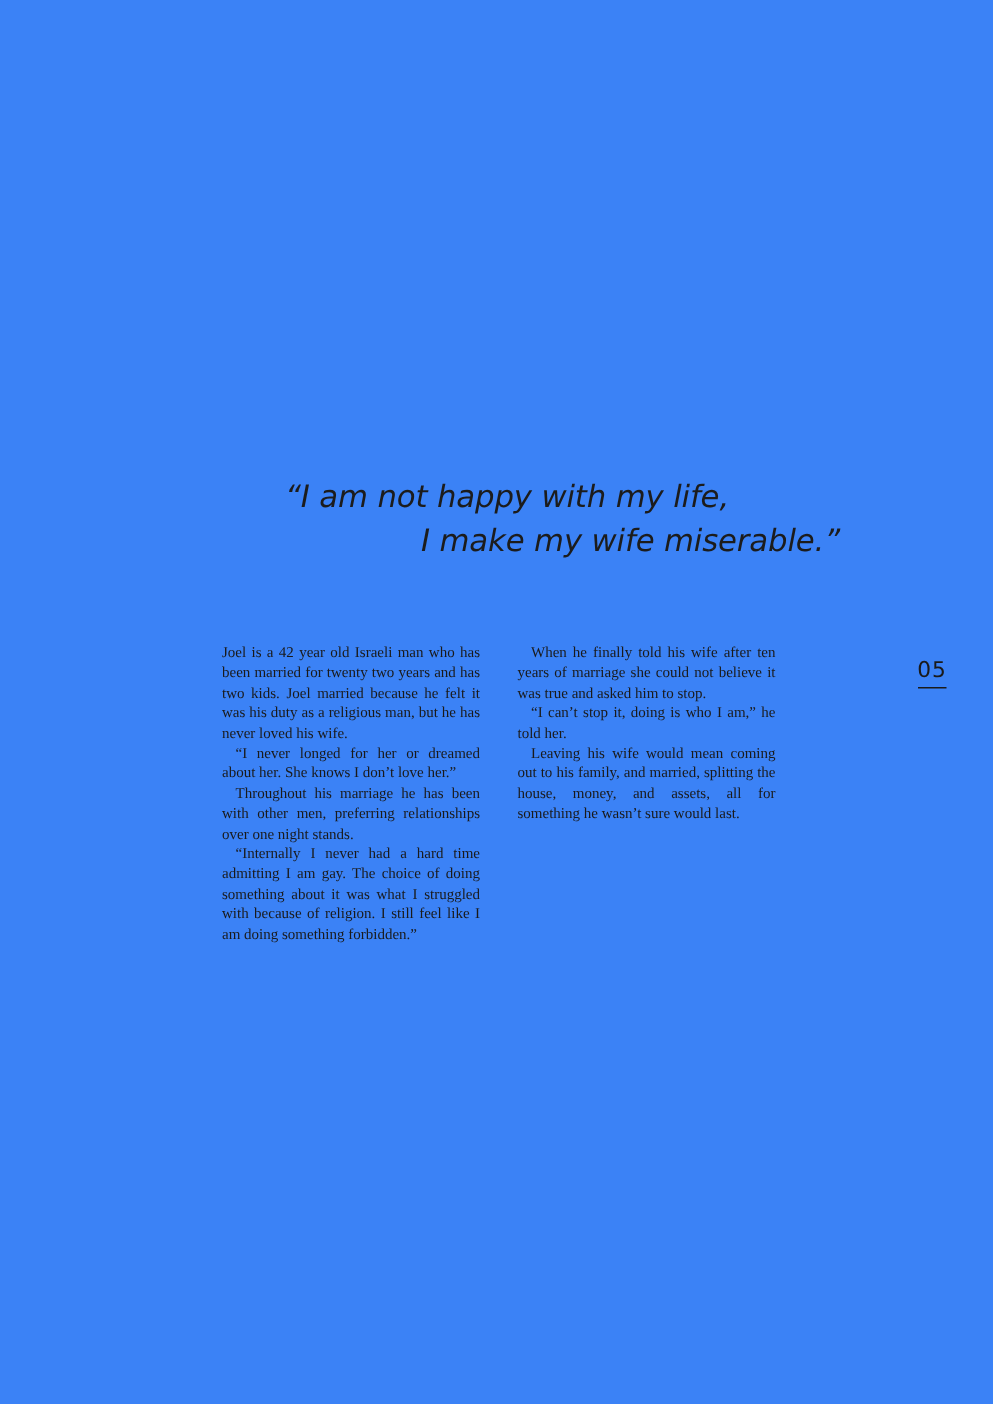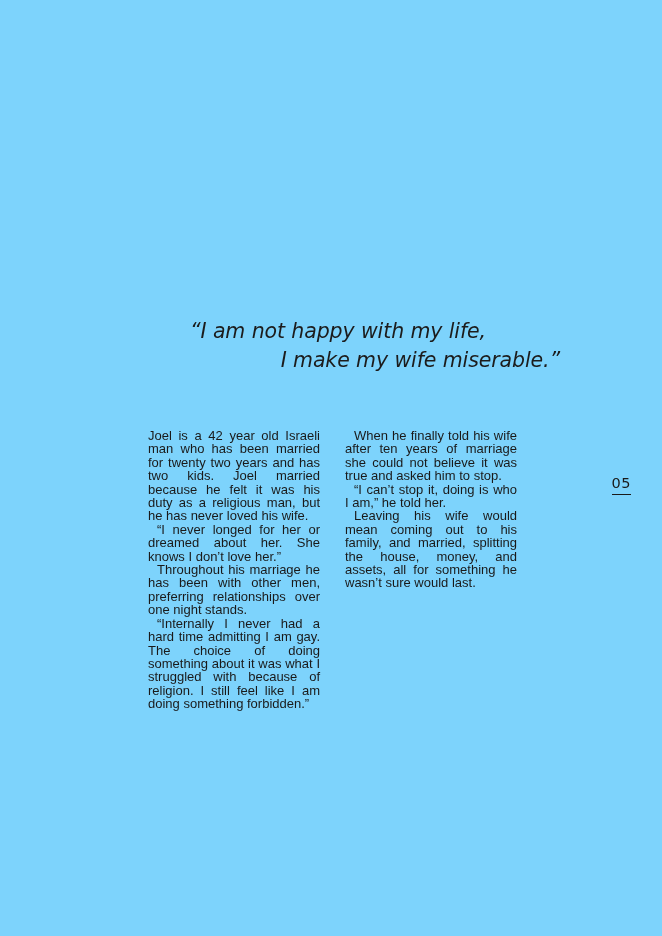--- a/index.html
+++ b/index.html
@@ -12,21 +12,21 @@
     height: 936px;
     position: relative;
     font-family: "Liberation Serif", serif;
     color: #1a1a1a;
     overflow: hidden;
   }
 
   .page {
     position: absolute;
     inset: 0;
-    background: #7dd3fc;
+    background: #3b82f6;
   }
 
   
   .pullquote {
     position: absolute;
     left: 150px;
     top: 296px;
     width: 380px;
     font-family: "DejaVu Sans", sans-serif;
     font-style: italic;
@@ -53,37 +53,37 @@
     top: 429px;
     width: 369px;
     display: flex;
     gap: 25px;
   }
   .col {
     width: 172px;
   }
   .col p {
     margin: 0;
-    font-family: Liberation Sans, sans-serif;
-    font-size: 13px;
+    font-family: Liberation Serif, serif;
+    font-size: 10px;
     line-height: 13.4px;
     text-align: justify;
     text-justify: inter-word;
     color: #1a1a1a;
     hyphens: manual;
   }
   .col p.indent {
     text-indent: 9px;
   }
 
   
   .folio {
     position: absolute;
     right: 31px;
-    top: 476px;
+    top: 440px;
     font-family: "DejaVu Sans", sans-serif;
     font-size: 14.5px;
     color: #1a1a1a;
     letter-spacing: 0.5px;
     padding-bottom: 2px;
     border-bottom: 1px solid #1a1a1a;
     line-height: 1.1;
   }
 </style>
 </head>

